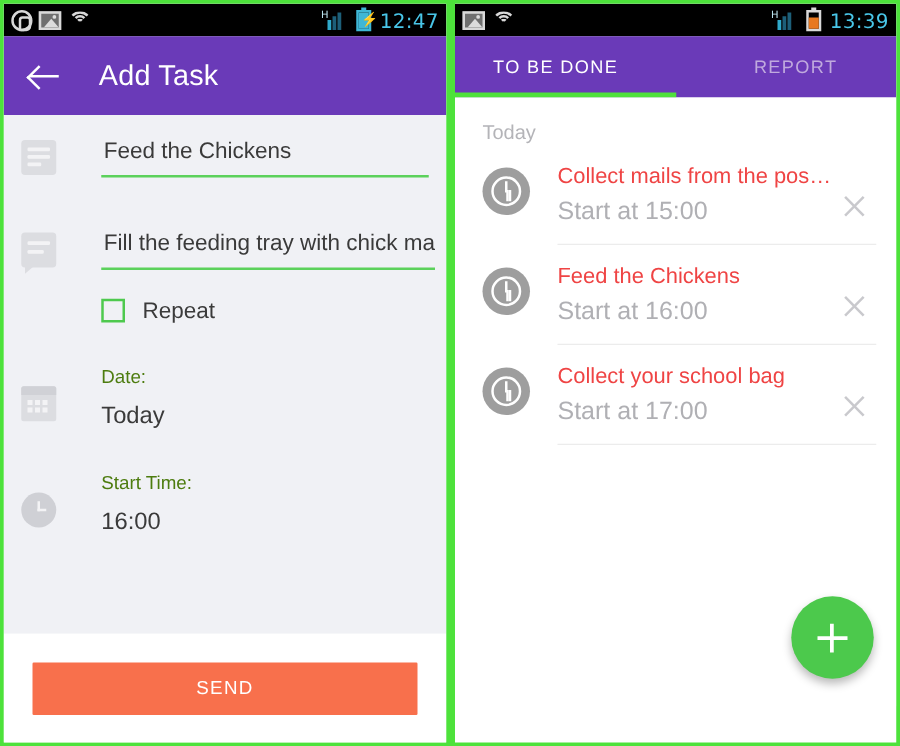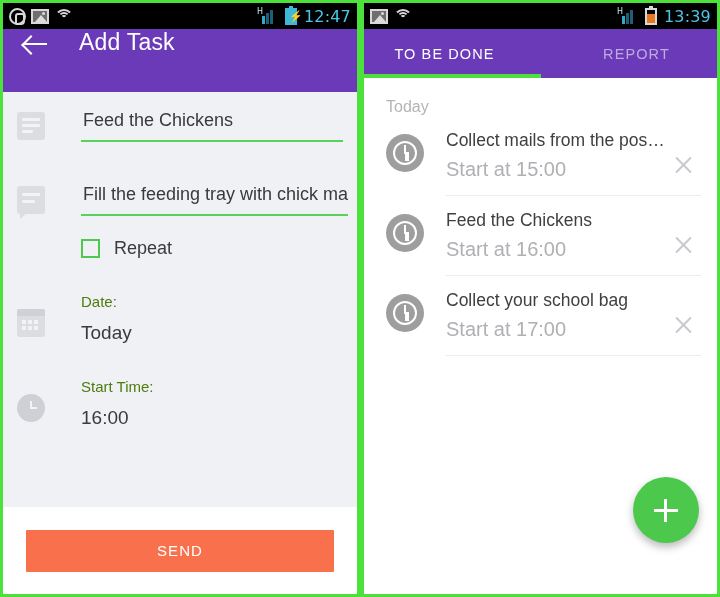--- a/index.html
+++ b/index.html
@@ -48,21 +48,21 @@
 
   .ic-bat{ width:12px;height:17px;border:2px solid #3fb7d6; position:relative; }
   .ic-bat:before{ content:"";position:absolute;left:2px;top:-4px;width:4px;height:2px;background:#3fb7d6; }
   .ic-bat .fill{ position:absolute;left:0;right:0;bottom:0;background:#3fb7d6; height:100%; }
   .ic-bat .bolt{ position:absolute; left:2px; top:1px; font-size:11px; line-height:11px; color:#0d2a33; }
   .ic-bat.low{ border-color:#d9d9d9; }
   .ic-bat.low:before{ background:#d9d9d9; }
   .ic-bat.low .fill{ background:#e8781f; height:62%; }
 
   
-  .appbar{ background:#6a3ab8; height:63px; display:flex; padding-left:18px; }
+  .appbar{ background:#6a3ab8; height:63px; display:flex; align-items:center; padding-left:18px; }
   .appbar.tabbed{ height:55px; }
   .back-arrow{ width:30px;height:30px;position:relative;cursor:pointer;flex:none; }
   .back-arrow:before{ content:""; position:absolute; left:3px; top:14px; width:23px; height:2px; background:#fff; }
   .back-arrow:after{ content:""; position:absolute; left:3px; top:9px; width:12px; height:12px;
      border-left:2px solid #fff; border-bottom:2px solid #fff; transform:rotate(45deg); }
   .appbar-title{ color:#fff; font-size:23px; margin-left:28px; letter-spacing:.2px; }
 
   
   .tabs{ background:#6a3ab8; height:49px; display:flex; position:relative;gap:31px; }
   .tab{ flex:1; display:flex; align-items:center; justify-content:center;
@@ -120,21 +120,21 @@
   .list-wrap{ position:relative; height:487px; background:#fff; }
   .day-header{ font-size:16px; color:#b4b4b8; padding:20px 0 0 22px; }
   .task{ display:flex; align-items:flex-start; padding:14px 16px 0 22px; position:relative; }
   .task-avatar{ width:38px;height:38px;border-radius:50%;background:#9e9e9e;flex:none;
      position:relative; margin-top:4px; }
   .task-avatar:before{ content:""; position:absolute; left:50%; top:50%; transform:translate(-50%,-50%);
      width:20px;height:20px;border:2px solid #fff;border-radius:50%; }
   .task-avatar:after{ content:""; position:absolute; left:18px; top:11px; width:2px;height:9px;
      background:#fff; box-shadow:1px 7px 0 0 #fff, 3px 7px 0 0 #fff; }
   .task-main{ flex:1; margin-left:22px; padding-bottom:14px; border-bottom:1px solid #ececec; }
-  .task-title{ font-size:17.5px; color:#404040; white-space:nowrap; overflow:hidden; }
+  .task-title{ font-size:17.5px; color:#ef4444; white-space:nowrap; overflow:hidden; }
   .task-sub{ font-size:20px; color:#b0b0b4; margin-top:7px; }
   .task-close{ position:absolute; right:22px; top:38px; width:22px;height:22px; cursor:pointer; }
   .task-close:before,.task-close:after{ content:""; position:absolute; left:0; top:10px;
      width:21px; height:2px; background:#c9c9cd; }
   .task-close:before{ transform:rotate(45deg); }
   .task-close:after{ transform:rotate(-45deg); }
   .task:last-child .task-main{ border-bottom:none; }
 
   .fab{ position:absolute; right:18px; bottom:22px; width:66px;height:66px;border-radius:50%;
      background:#4cc94c; box-shadow:0 4px 8px rgba(0,0,0,.28); cursor:pointer; }

